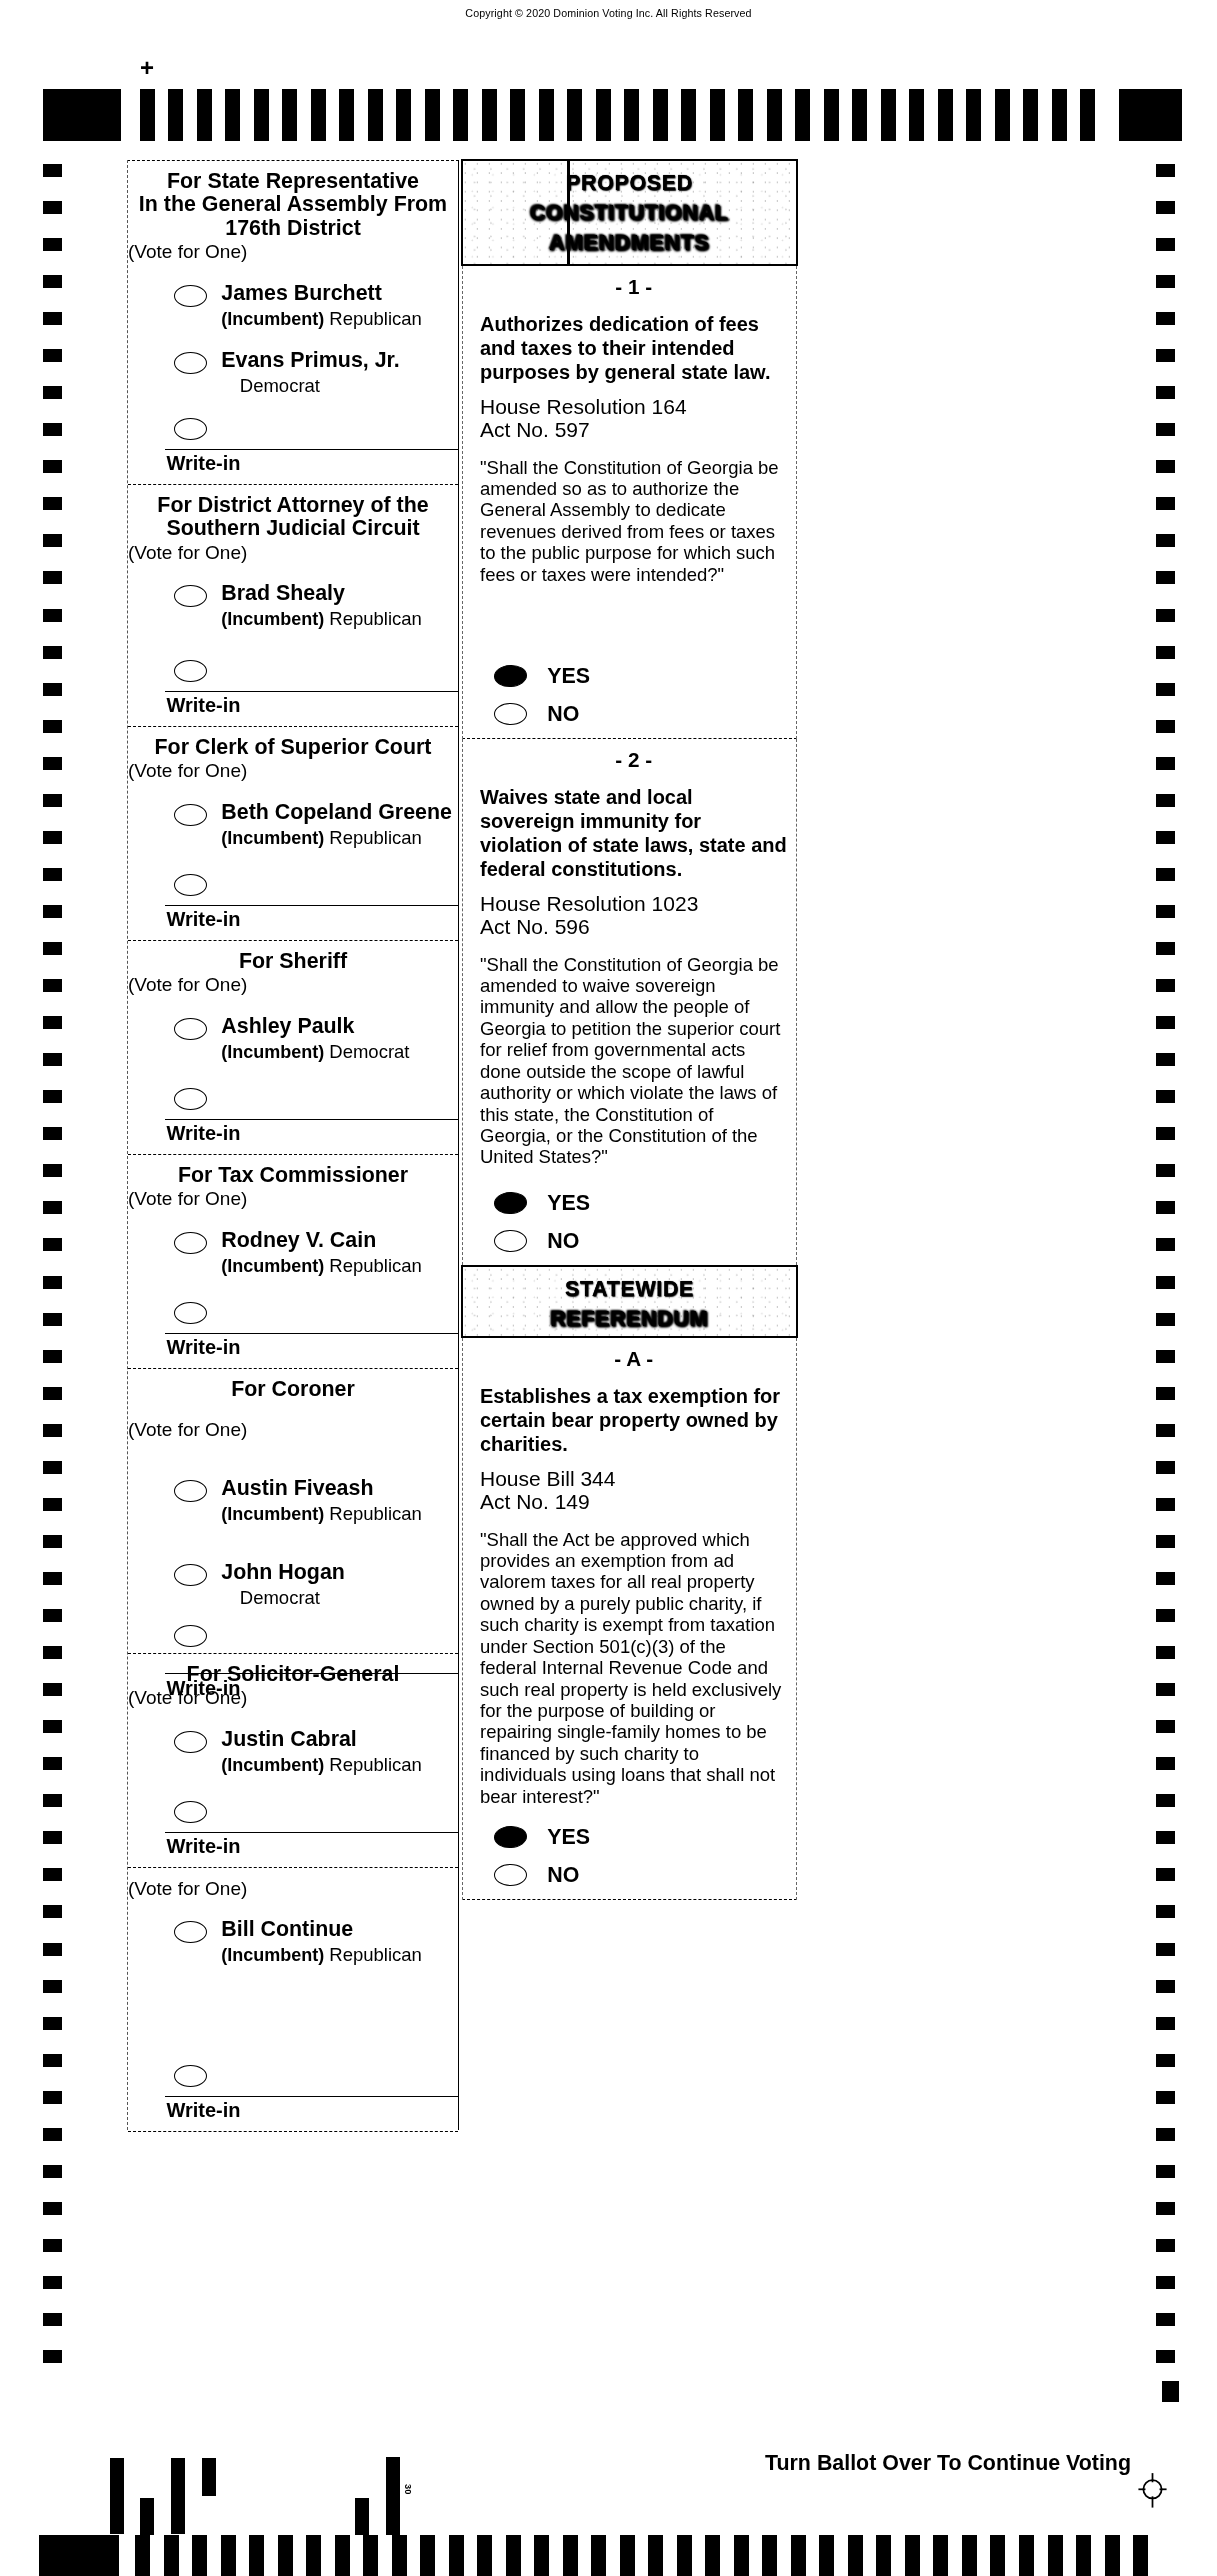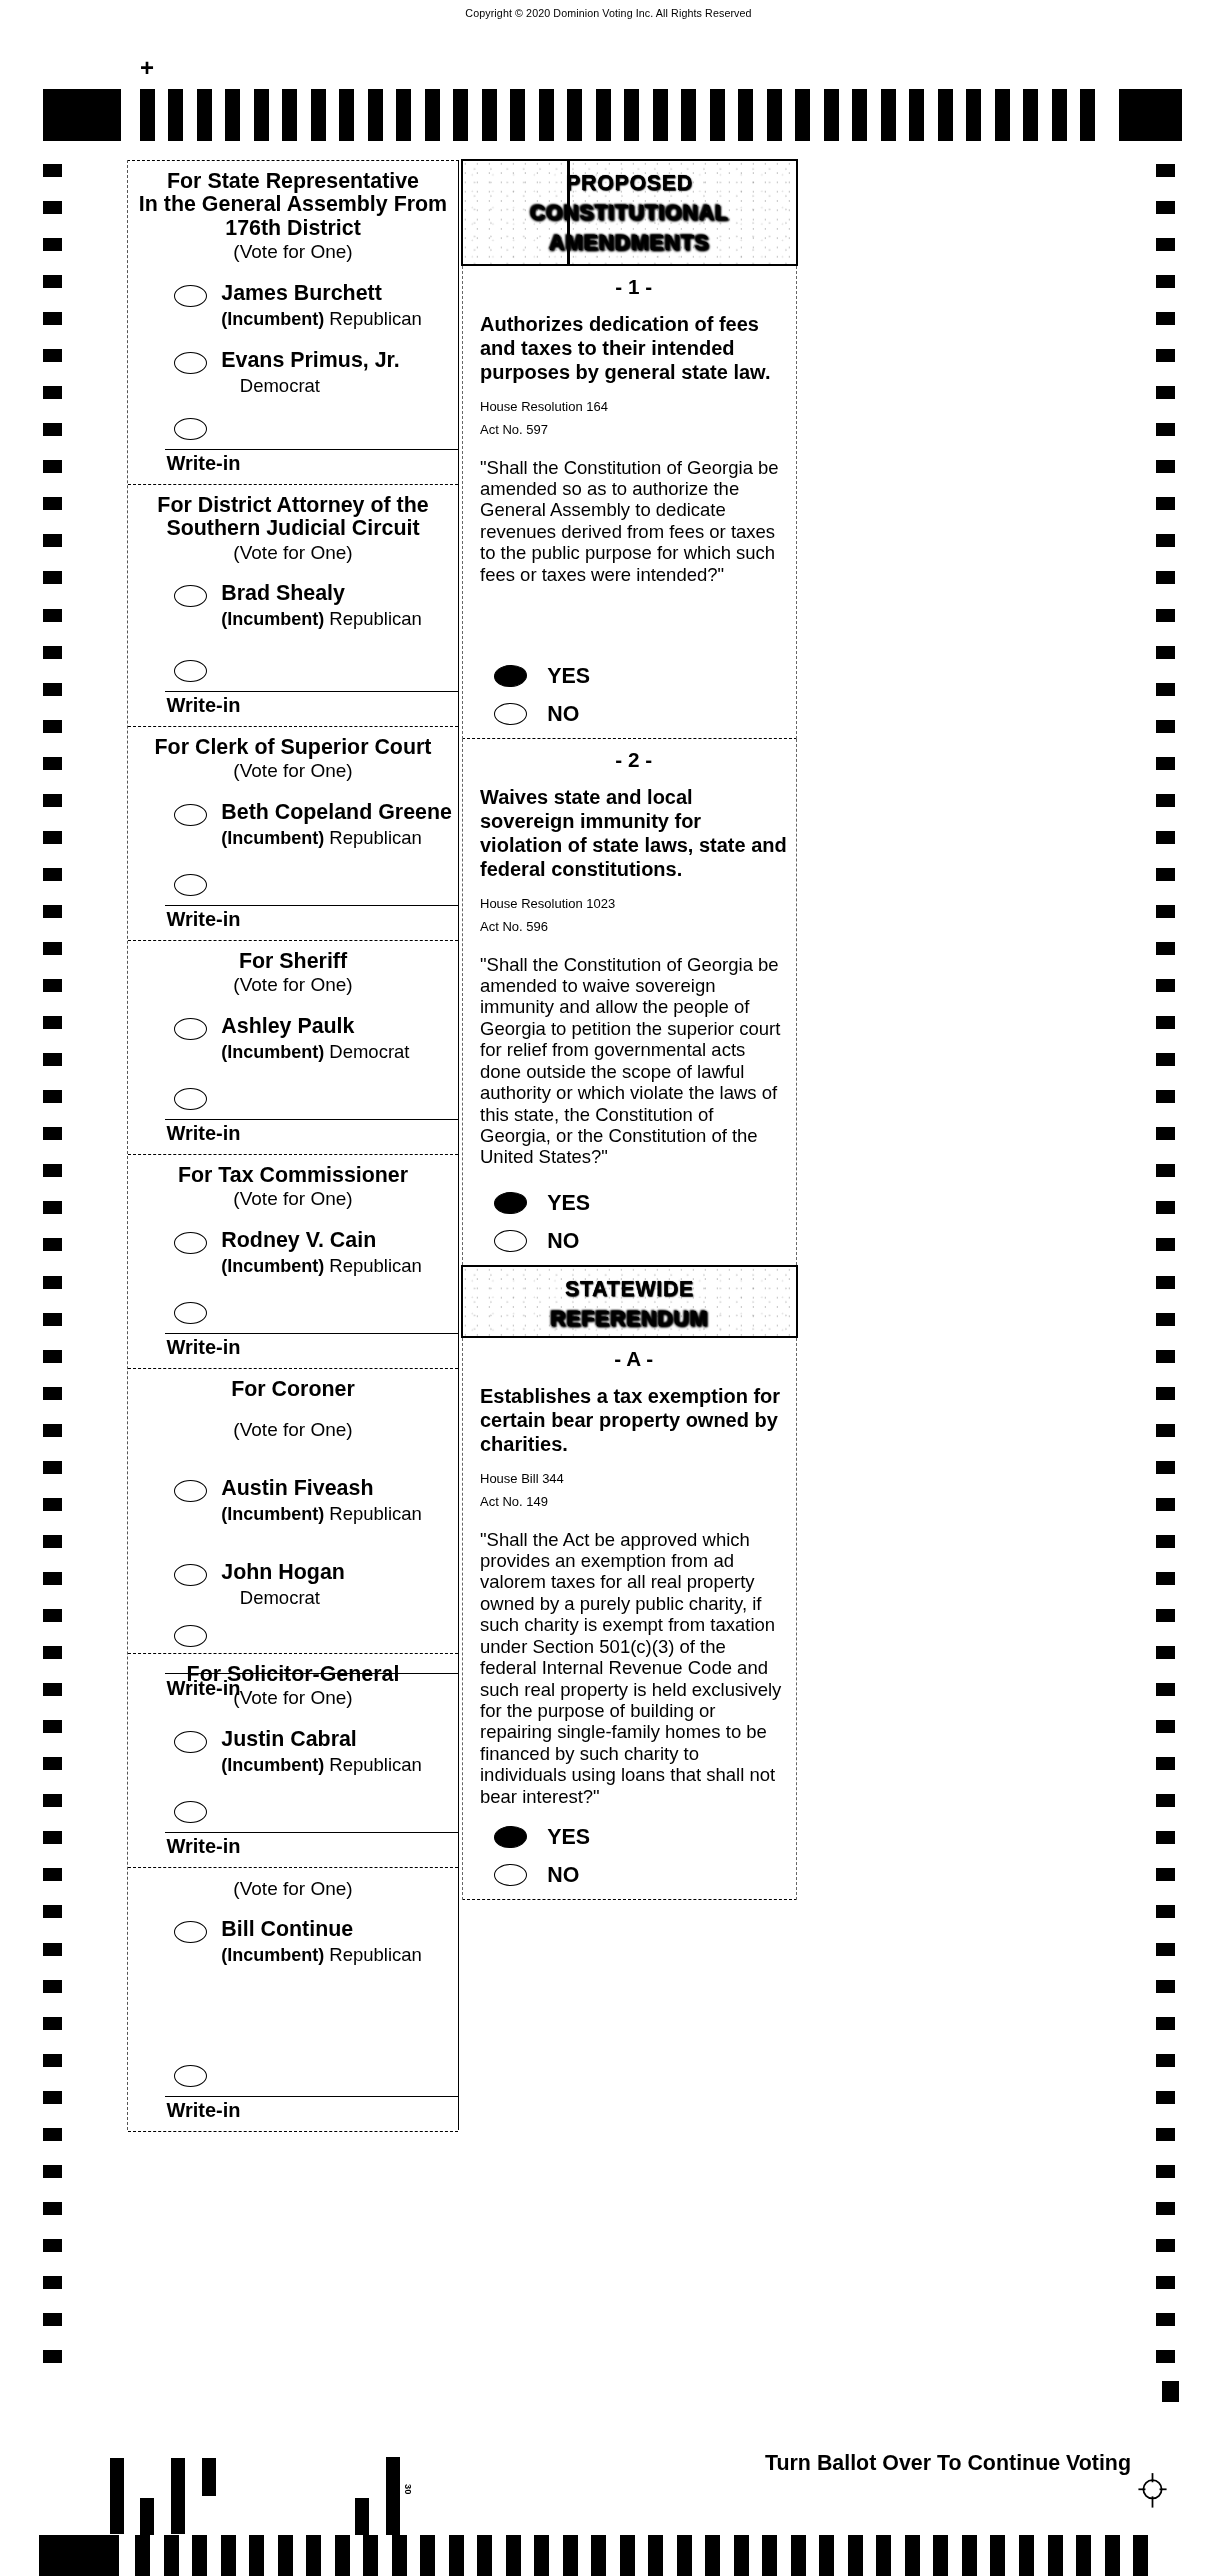--- a/index.html
+++ b/index.html
@@ -15,21 +15,21 @@
                  writing-mode:vertical-rl;}
   
   #left-col{position:absolute;left:127px;top:160px;width:332px;height:1970px;
             border-top:1.4px dashed #000;border-left:0.7px dashed #555;border-right:0.7px solid #000;
             box-sizing:border-box;}
   #right-col{position:absolute;left:462px;top:159px;width:335px;box-sizing:border-box;}
   
   .race{box-sizing:border-box;border-bottom:1.4px dashed #000;padding:8.6px 0 0;
         display:flex;flex-direction:column;}
   .race-title{font-weight:700;font-size:21.4px;line-height:23.5px;text-align:center;}
-  .race-instruction{font-size:19px;line-height:22px;text-align:center;margin-top:1.4px;}
+  .race-instruction{font-size:19px;line-height:22px;text-align:left;margin-top:1.4px;}
   .candidate{display:flex;margin:18.5px 0 0 46px;}
   .oval{display:inline-block;width:31px;height:20px;border:1.4px solid #000;
         border-radius:50%;flex-shrink:0;background:#fff;}
   .oval.filled{background:#000;transform:rotate(-3deg);}
   .candidate .oval{margin:2.9px 14.3px 0 0;}
   .cand-name{font-weight:700;font-size:21.4px;line-height:23px;}
   .cand-party{font-size:18.5px;line-height:21.4px;margin-top:2.9px;}
   .cand-party .inc{font-weight:700;font-size:18px;}
   .cand-party .party.noprefix{margin-left:18.5px;}
   .blank-row{margin:auto 0 7.1px 46px;}
@@ -48,21 +48,21 @@
     text-shadow:0 0 0.7px #000,0.7px 0.7px 1.4px #000;}
   .bh-line.smudge{text-shadow:0 0 2.1px #000,1.4px 0.7px 2.1px #000,-1.4px -0.7px 2.1px #000,0 1.4px 2.9px #000;}
   .box-header.streak::before{content:"";position:absolute;left:104px;top:0;bottom:0;width:2.9px;
     background:#000;}
   .measure{box-sizing:border-box;display:flex;flex-direction:column;
     border-left:0.7px dashed #666;border-right:0.7px dashed #666;
     padding:0 8.6px 11.4px 17px;}
   .measure.sep-bottom{border-bottom:1.4px dashed #000;}
   .measure-number{font-weight:700;font-size:20.7px;text-align:center;margin-top:8.6px;}
   .measure-summary{font-weight:700;font-size:20px;line-height:24px;margin-top:13px;}
-  .measure-authority{font-size:13px;line-height:23px;margin-top:11.4px;}
+  .measure-authority{font-size:21px;line-height:23px;margin-top:11.4px;}
   .measure-question{font-size:18.5px;line-height:21.4px;margin-top:15.7px;}
   .measure-options{margin-top:auto;padding-top:4.3px;}
   .opt{display:flex;align-items:center;margin:13px 0 0 14.3px;}
   .opt:first-child{margin-top:0;}
   .opt-label{font-weight:700;font-size:21.4px;margin-left:20px;}
   
   #turn-text{position:absolute;left:727px;top:2451px;width:442px;text-align:center;
              font-weight:700;font-size:21.4px;}
 </style>
 </head>

